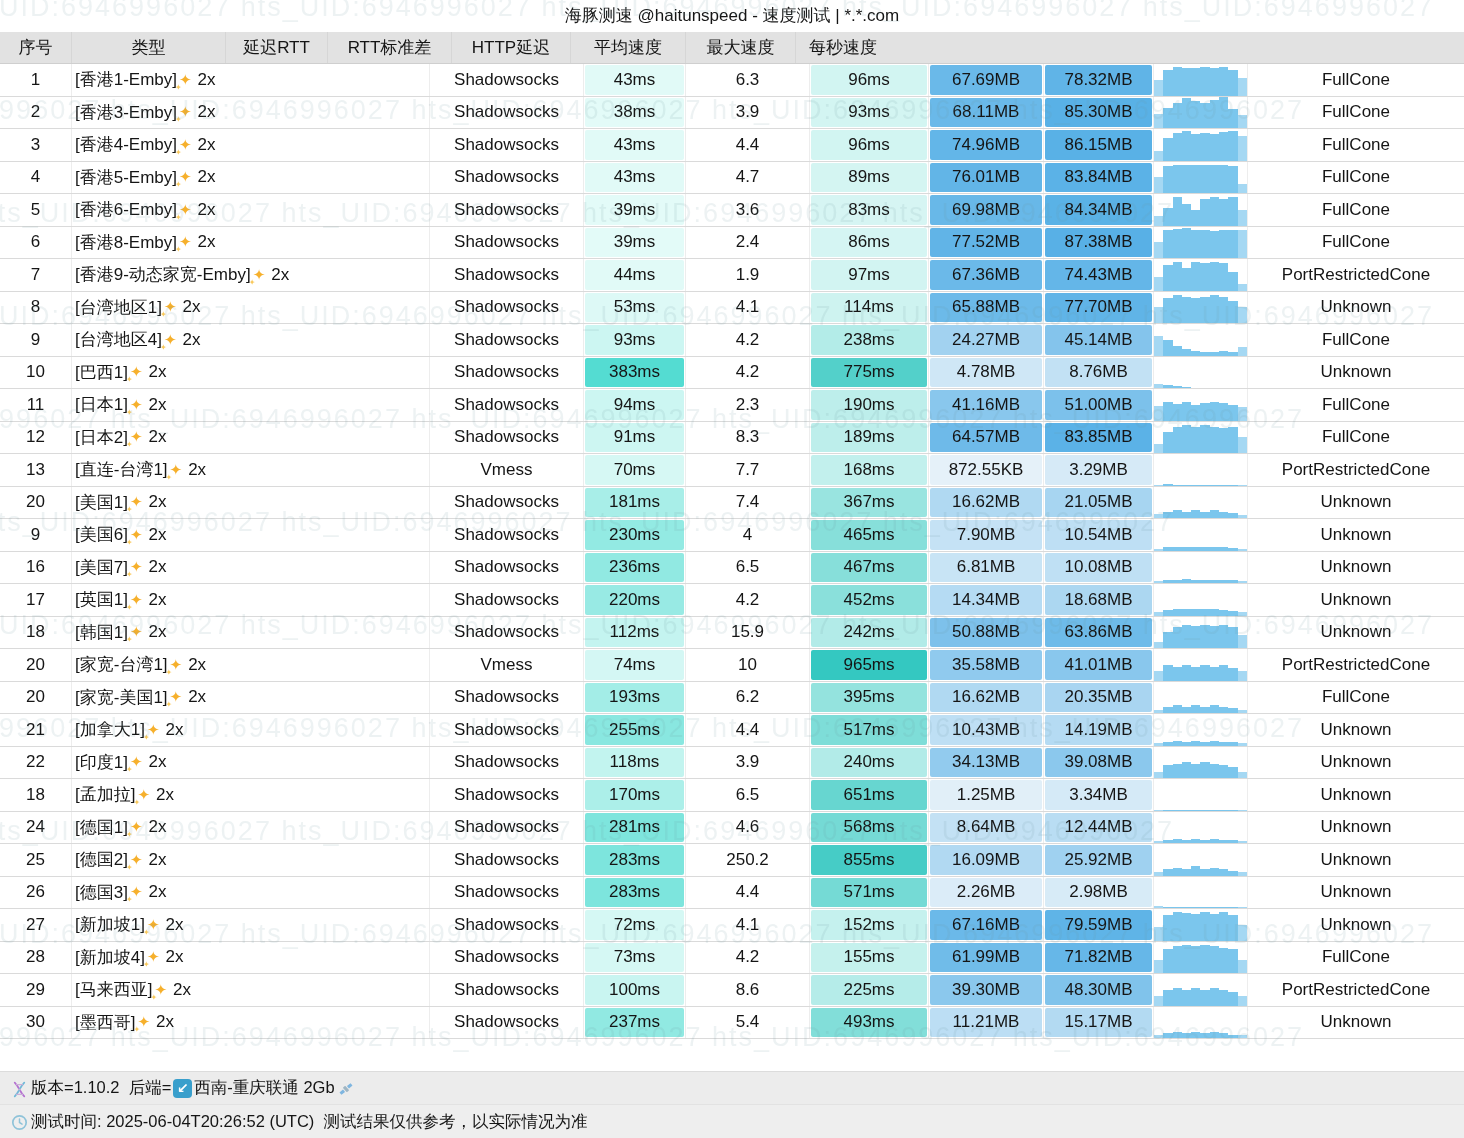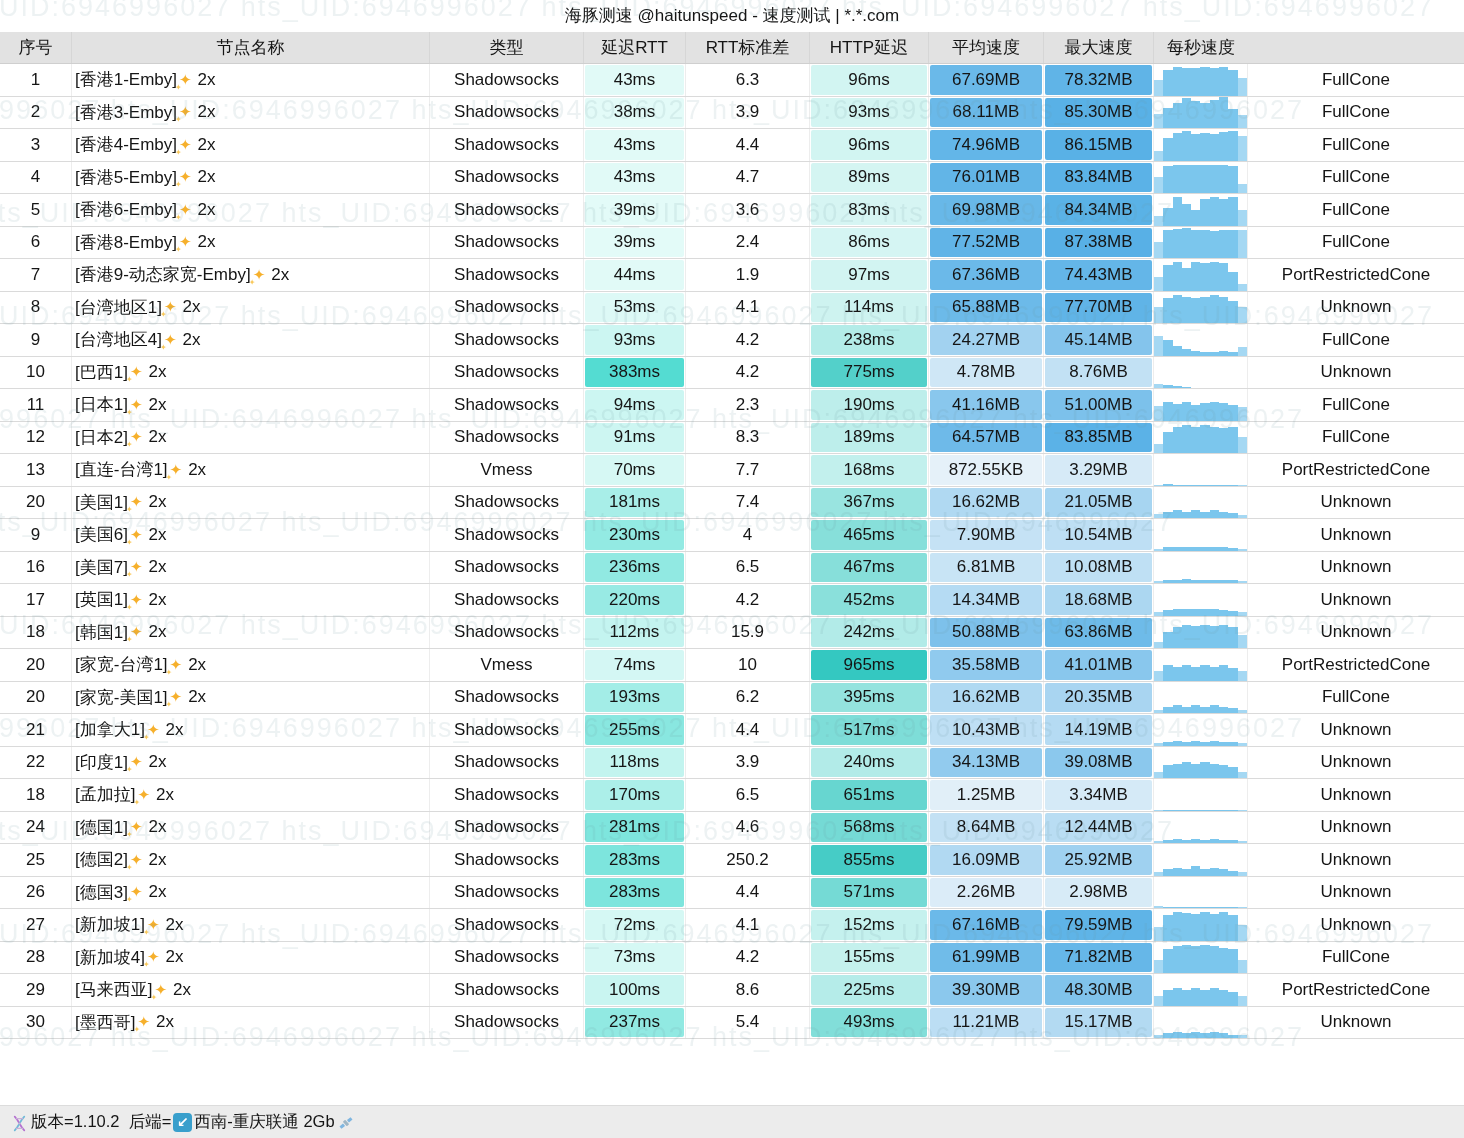--- a/index.html
+++ b/index.html
@@ -41,21 +41,20 @@
   .wm-row{position:absolute;white-space:nowrap;font-size:27px;letter-spacing:2px;
       color:rgba(110,145,155,0.12);}
 </style>
 </head>
 <body>
 
 <div class="app">
   <div class="titlebar">海豚测速 @haitunspeed - 速度测试 | *.*.com</div>
   <div class="thead" id="thead">
       <div class="hc w-no">序号</div>
-      <div class="hc w-name">节点名称</div>
       <div class="hc w-type">类型</div>
       <div class="hc w-rtt">延迟RTT</div>
       <div class="hc w-std">RTT标准差</div>
       <div class="hc w-http">HTTP延迟</div>
       <div class="hc w-avg">平均速度</div>
       <div class="hc w-max">最大速度</div>
       <div class="hc w-bars">每秒速度</div>
     </div>
   <div class="tbody" id="tbody">
       <div class="row">
@@ -1305,20 +1304,29 @@
       <span class="ficon">
         <svg width="16" height="16" viewBox="0 0 16 16">
             <g transform="rotate(-40 8 8)">
               <rect x="6.4" y="5" width="3.2" height="6" rx="0.6" fill="#9fb6c4"></rect>
               <rect x="0.8" y="6.4" width="4.6" height="3.2" rx="0.4" fill="#7fb6e0"></rect>
               <rect x="10.6" y="6.4" width="4.6" height="3.2" rx="0.4" fill="#7fb6e0"></rect>
             </g>
           </svg>
       </span>
     </div>
+    <div class="f2">
+      <span class="ficon">
+        <svg width="17" height="17" viewBox="0 0 16 16">
+            <circle cx="8" cy="8" r="6.3" fill="none" stroke="#8fc3d9" stroke-width="1.6"></circle>
+            <path d="M8 4.6V8l2.4 1.5" stroke="#8fc3d9" stroke-width="1.4" fill="none" stroke-linecap="round"></path>
+          </svg>
+      </span>
+      <span class="ft-text">测试时间: 2025-06-04T20:26:52 (UTC)  测试结果仅供参考，以实际情况为准</span>
+    </div>
   </div>
 
   <div class="wm" id="wm">
       <div class="wm-row" style="top: -8px; left: -60px;">hts_UID:6946996027        hts_UID:6946996027        hts_UID:6946996027        hts_UID:6946996027        hts_UID:6946996027        </div>
       <div class="wm-row" style="top: 95px; left: -190px;">hts_UID:6946996027        hts_UID:6946996027        hts_UID:6946996027        hts_UID:6946996027        hts_UID:6946996027        </div>
       <div class="wm-row" style="top: 198px; left: -320px;">hts_UID:6946996027        hts_UID:6946996027        hts_UID:6946996027        hts_UID:6946996027        hts_UID:6946996027        </div>
       <div class="wm-row" style="top: 301px; left: -60px;">hts_UID:6946996027        hts_UID:6946996027        hts_UID:6946996027        hts_UID:6946996027        hts_UID:6946996027        </div>
       <div class="wm-row" style="top: 404px; left: -190px;">hts_UID:6946996027        hts_UID:6946996027        hts_UID:6946996027        hts_UID:6946996027        hts_UID:6946996027        </div>
       <div class="wm-row" style="top: 507px; left: -320px;">hts_UID:6946996027        hts_UID:6946996027        hts_UID:6946996027        hts_UID:6946996027        hts_UID:6946996027        </div>
       <div class="wm-row" style="top: 610px; left: -60px;">hts_UID:6946996027        hts_UID:6946996027        hts_UID:6946996027        hts_UID:6946996027        hts_UID:6946996027        </div>

